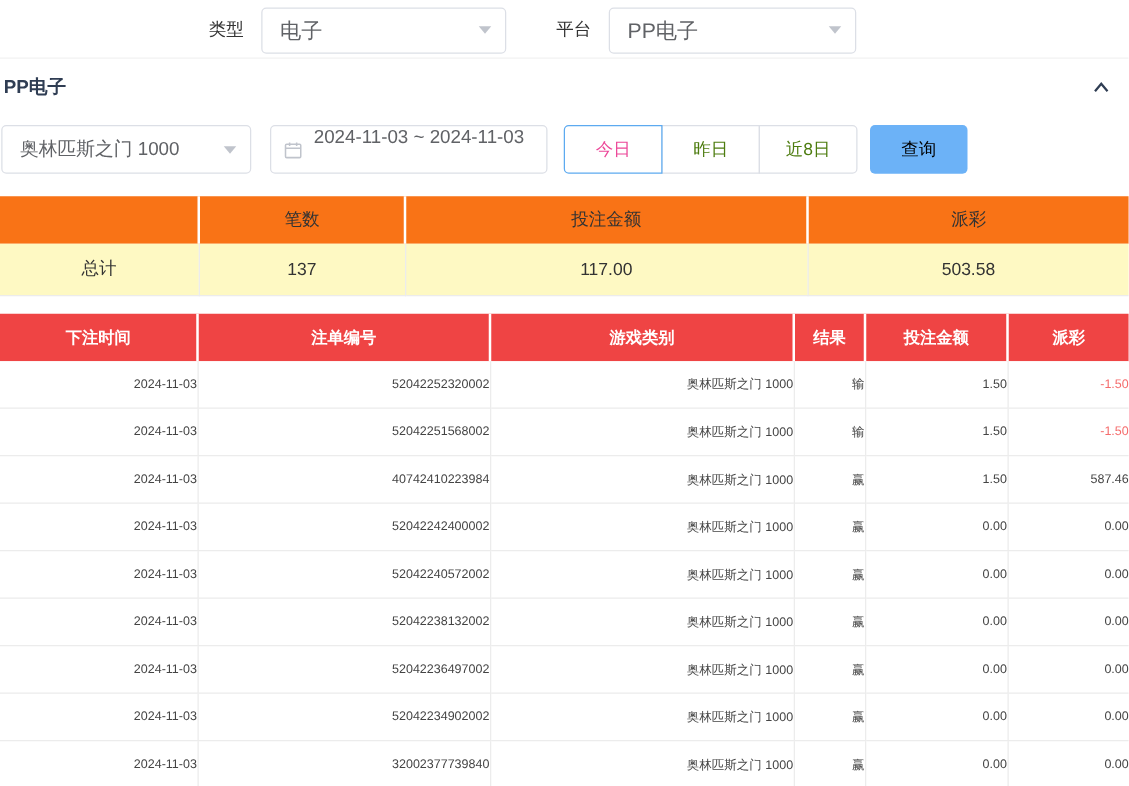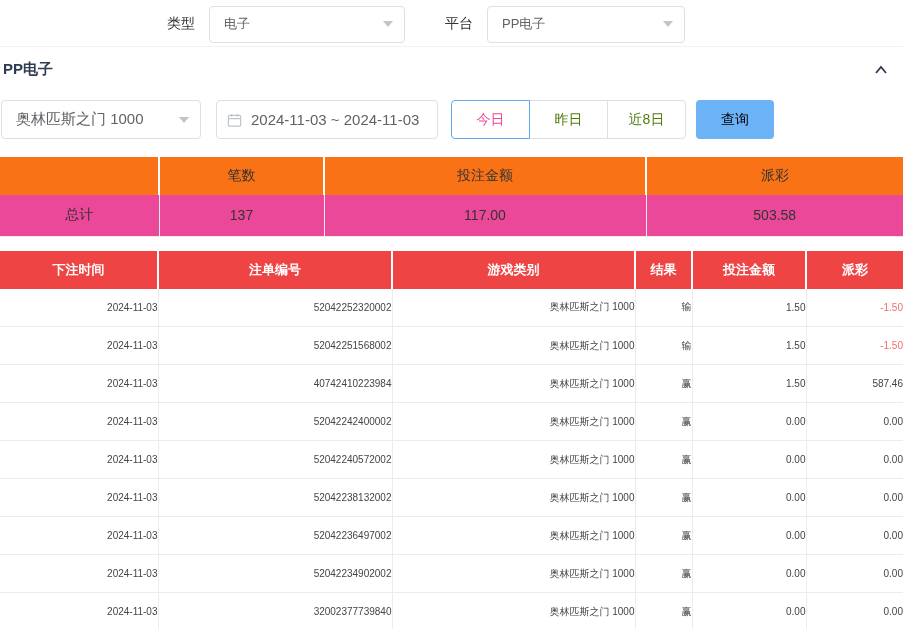--- a/index.html
+++ b/index.html
@@ -4,58 +4,58 @@
 <style>
   * { box-sizing: border-box; margin: 0; padding: 0; }
   html, body { width: 903px; height: 629px; overflow: hidden; background: #fff;
     font-family: "Liberation Sans", "DejaVu Sans", sans-serif; color: #333; }
 
   
   .top-bar { display: flex; align-items: center; padding: 2px 0 0 167px; height: 46px; }
   .field-label { font-size: 14px; color: #333; margin-right: 14px; }
   .select-box { position: relative; display: flex; align-items: center; height: 37px;
     border: 1px solid #dcdfe6; border-radius: 4px; background: #fff; padding: 0 30px 0 14px;
-    font-size: 13px; color: #606266; cursor: pointer; }
+    font-size: 17px; color: #606266; cursor: pointer; }
   .select-box .caret { position: absolute; right: 11px; top: 50%; transform: translateY(-50%);
     width: 0; height: 0; border-left: 5px solid transparent; border-right: 5px solid transparent;
     border-top: 6px solid #c0c4cc; }
   .w196 { width: 196px; }
   .w198 { width: 198px; margin-left: 0; }
   .gap40 { width: 40px; }
 
   
   .section-header { display: flex; align-items: center; justify-content: space-between;
     padding: 0 14px 0 3px; height: 46px; border-top: 1px solid #f2f2f2; }
   .section-title { font-size: 15px; font-weight: bold; color: #2f3d53; }
   .collapse-icon { width: 16px; height: 16px; color: #2f3d53; cursor: pointer; }
 
   
   .query-bar { display: flex; align-items: center; padding: 8px 0 14px 1px; }
-  .date-box { position: relative; display: flex; align-items: center; height: 39px; width: 222px;
+  .date-box { position: relative; display: flex; align-items: flex-start; height: 39px; width: 222px;
     border: 1px solid #dcdfe6; border-radius: 4px; margin-left: 15px; padding: 0 10px 0 34px;
     font-size: 15px; color: #606266; cursor: pointer; }
   .cal-icon { position: absolute; left: 10px; top: 50%; transform: translateY(-50%); color: #c0c4cc; }
   .btn-group { display: flex; margin-left: 13px; }
   .btn-group .qbtn { width: 79px; height: 39px; background: #fff; border: 1px solid #dcdfe6;
     font-size: 14px; color: #4d7c0f; cursor: pointer; margin-left: -1px;
     font-family: inherit; }
   .btn-group .qbtn:first-child { border-radius: 4px 0 0 4px; margin-left: 0; }
   .btn-group .qbtn:last-child { border-radius: 0 4px 4px 0; }
   .btn-group .qbtn.active { color: #ec4899; border-color: #5daaf0; position: relative; z-index: 2; }
   .search-btn { width: 78px; height: 39px; margin-left: 10px; background: #6cb2f7; color: #000000;
     border: none; border-radius: 4px; font-size: 14px; cursor: pointer; font-family: inherit; }
 
   
   table { border-collapse: collapse; table-layout: fixed; width: 903px; }
   .summary-table { margin-top: 4px; }
   .summary-table th { background: #f97316; height: 38px; font-size: 14px; font-weight: normal;
     color: #333; border-right: 2px solid #fff; }
   .summary-table th:last-child { border-right: none; }
   .summary-table td { height: 41px; text-align: center; font-size: 14px; color: #333;
-    border-right: 1px solid #ececec; border-bottom: 1px solid #ececec; background: #ec4899; }
+    border-right: 1px solid #ececec; border-bottom: 1px solid #ececec; background: #fef9c3; }
   .summary-table td:last-child { border-right: none; }
 
   
   .bet-table { margin-top: 14px; }
   .bet-table th { background: #ef4444; height: 38px; font-size: 13px; font-weight: bold;
     color: #fff; border-right: 2px solid #fff; }
   .bet-table th:last-child { border-right: none; }
   .bet-table td { height: 38px; text-align: right; font-size: 10px; color: #444;
     border-right: 1px solid #ececec; border-bottom: 1px solid #ececec; background: #fff; }
   .bet-table td:last-child { border-right: none; }

